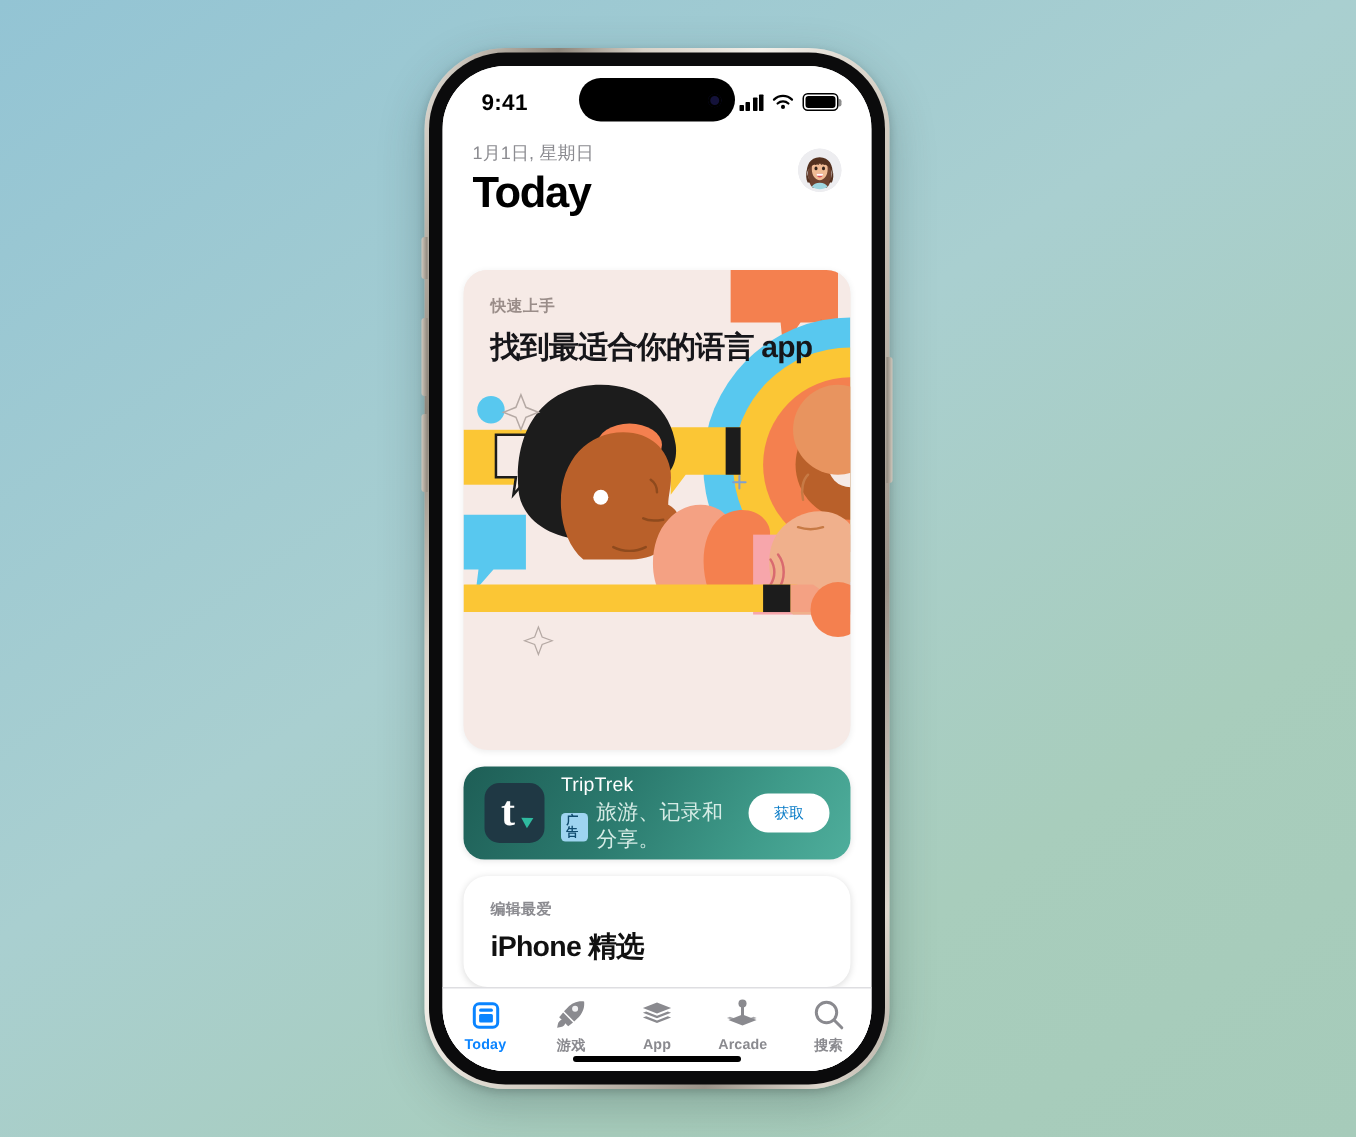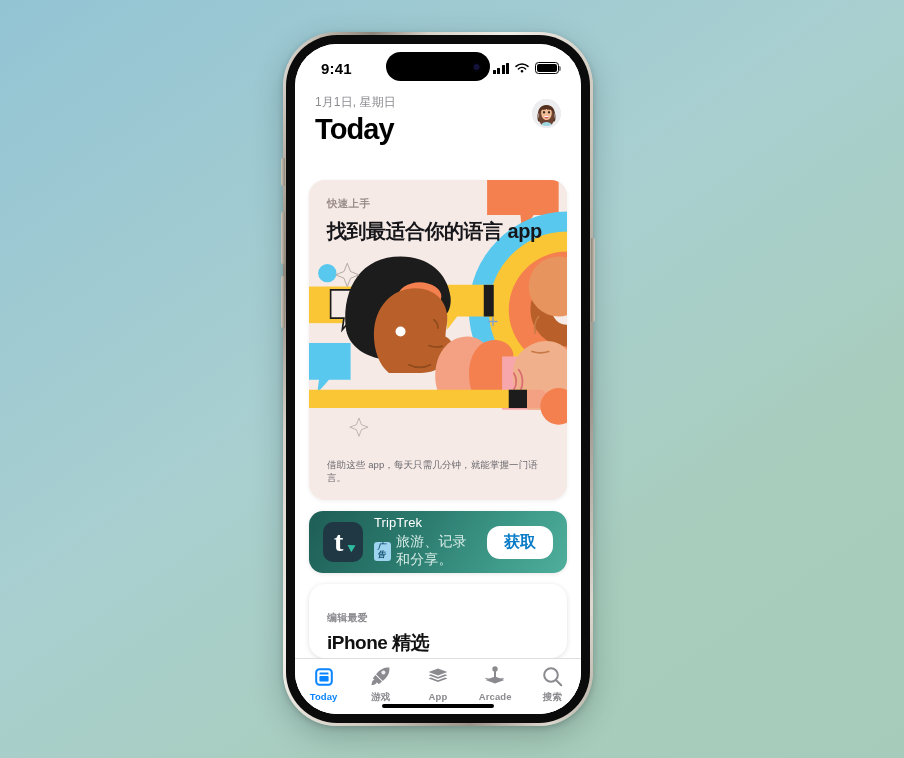--- a/index.html
+++ b/index.html
@@ -286,33 +286,32 @@
     margin-top: 3px;
   }
   .ad-badge {
     font-size: 8px;
     font-weight: bold;
     color: #0f4b6e;
     background: #9ed4f0;
     border-radius: 3px;
     padding: 1.5px 3.5px;
     line-height: 1;
-    font-style: italic;
   }
   .ad-desc {
     font-size: 14px;
     color: #d6ece6;
     letter-spacing: .1px;
   }
   .ad-get {
     flex: 0 0 auto;
     background: #fff;
     color: #0a7cc7;
-    font-size: 16px;
-    font-weight: bold;
+    font-size: 10px;
+    font-weight: normal;
     border: none;
     border-radius: 13px;
     padding: 6px 17px;
     cursor: pointer;
     font-family: inherit;
   }
 
   
   .card-editors {
     flex: 0 0 auto;
@@ -320,21 +319,20 @@
     border-radius: 16px;
     background: #fff;
     box-shadow: 0 1px 5px rgba(0,0,0,.13);
     padding: 15px 18px 0 18px;
   }
   .ce-eyebrow {
     font-size: 10px;
     font-weight: bold;
     color: #8b8b90;
     letter-spacing: .2px;
-    margin-top: 12px;
   }
   .ce-title {
     font-size: 19px;
     font-weight: bold;
     color: #111;
     letter-spacing: -.5px;
     margin-top: 5px;
   }
 
   
@@ -495,21 +493,20 @@
               <circle cx="300" cy="272" r="22" fill="#f4804f"></circle>
 
               <circle cx="22" cy="112" r="11" fill="#58c8ef"></circle>
               <path d="M46 100l4 10 10 4-10 4-4 10-4-10-10-4 10-4z" fill="#f6eae6" stroke="#b5a9a4" stroke-width="1.2"></path>
               <path d="M216 170h10M221 165v10" stroke="#7f9fd0" stroke-width="1.6" stroke-linecap="round"></path>
               <path d="M60 286l3 8 8 3-8 3-3 8-3-8-8-3 8-3z" fill="#f6eae6" stroke="#b5a9a4" stroke-width="1"></path>
             </svg>
 
             <div class="cf-eyebrow">快速上手</div>
             <div class="cf-title">找到最适合你的语言 app</div>
-            <div class="cf-caption">借助这些 app，每天只需几分钟，就能掌握一门语言。</div>
           </div>
 
           <div class="card-ad">
             <div class="ad-icon">
               <span class="tglyph">t</span>
               <span class="plane"></span>
             </div>
             <div class="ad-text">
               <div class="ad-name">TripTrek</div>
               <div class="ad-sub">

